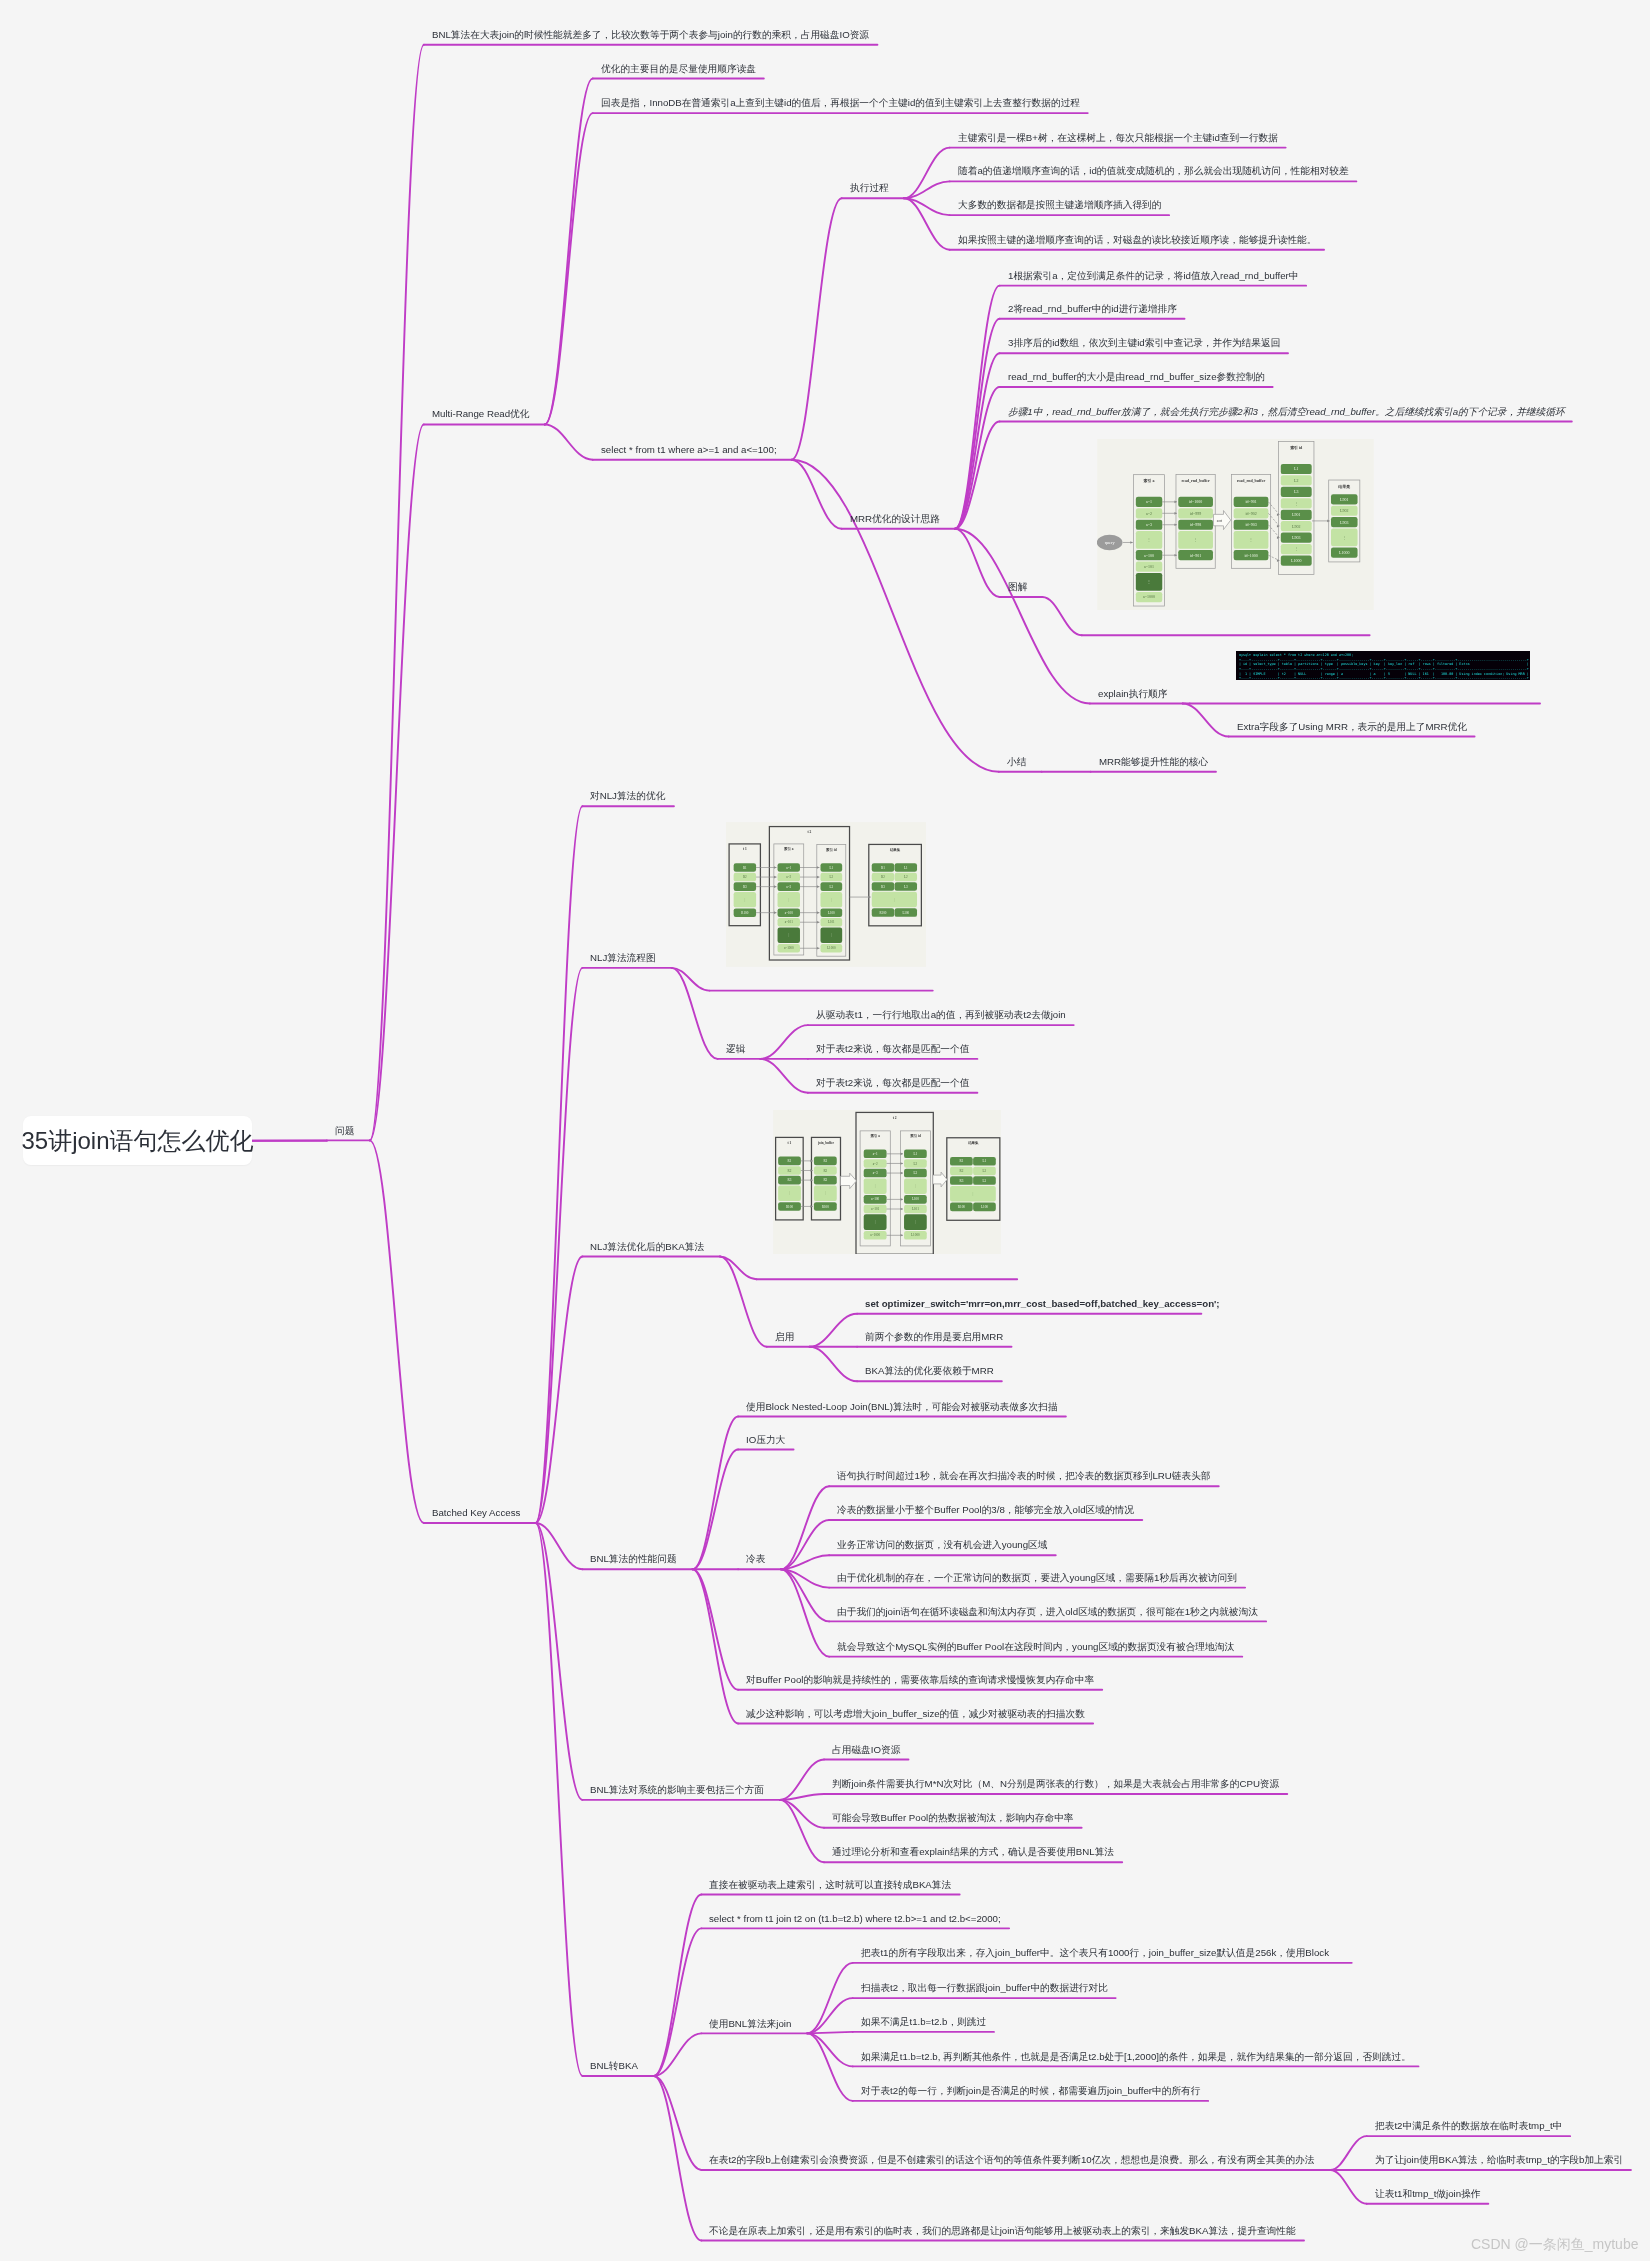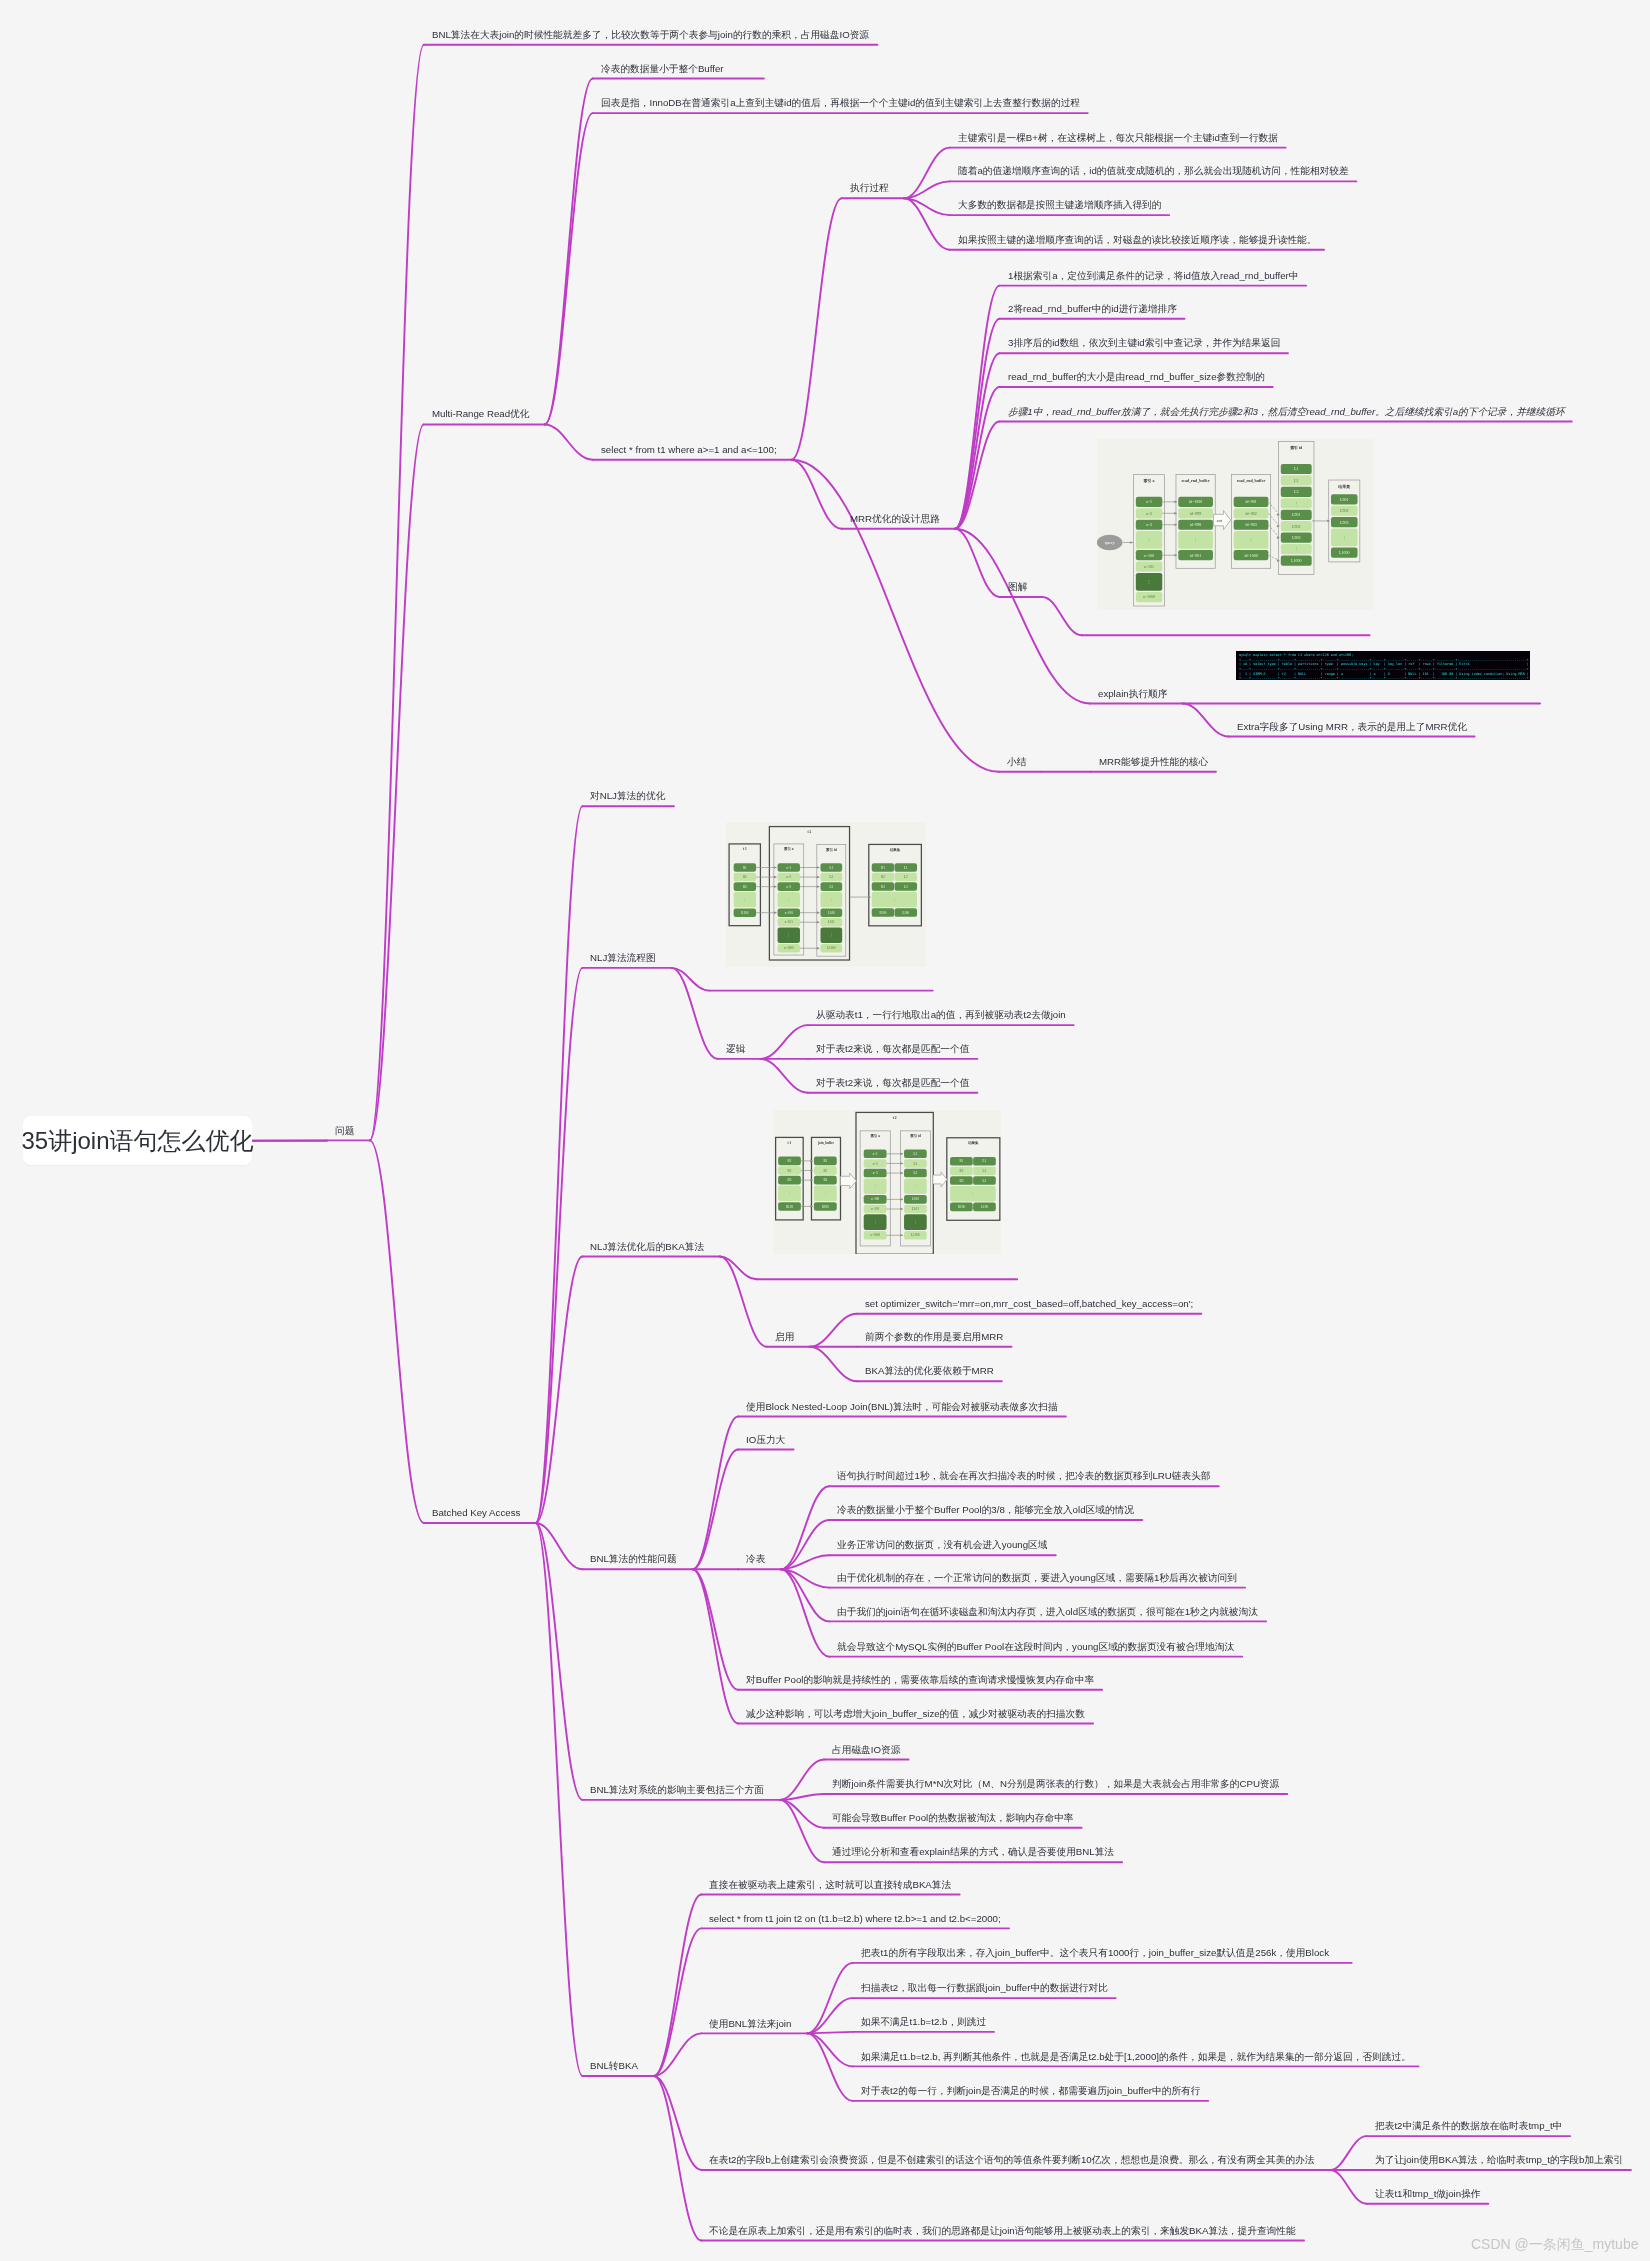--- a/index.html
+++ b/index.html
@@ -471,21 +471,21 @@
 +----+-------------+-------+------------+-------+---------------+------+---------+------+------+----------+----------------------------------+
 |  1 | SIMPLE      | t2    | NULL       | range | a             | a    | 5       | NULL | 161  |   100.00 | Using index condition; Using MRR |
 +----+-------------+-------+------------+-------+---------------+------+---------+------+------+----------+----------------------------------+</pre>
     </div>
     <div class="rootnode" style="left: 23px; top: 1116px; width: 229px; height: 49px;">
       <span>35讲join语句怎么优化</span>
     </div>
     <div class="node" style="left: 335px; top: 1141px;"><span>问题</span></div>
     <div class="node" style="left: 432px; top: 45px;"><span>BNL算法在大表join的时候性能就差多了，比较次数等于两个表参与join的行数的乘积，占用磁盘IO资源</span></div>
     <div class="node" style="left: 432px; top: 424px;"><span>Multi-Range Read优化</span></div>
-    <div class="node" style="left: 601px; top: 79px;"><span>冷表的数据量小于整个Buffer</span></div>
+    <div class="node" style="left: 601px; top: 79px;"><span>优化的主要目的是尽量使用顺序读盘</span></div>
     <div class="node" style="left: 601px; top: 113px;"><span>回表是指，InnoDB在普通索引a上查到主键id的值后，再根据一个个主键id的值到主键索引上去查整行数据的过程</span></div>
     <div class="node" style="left: 601px; top: 460px;"><span>select * from t1 where a&gt;=1 and a&lt;=100;</span></div>
     <div class="node" style="left: 850px; top: 198px;"><span>执行过程</span></div>
     <div class="node" style="left: 958px; top: 148px;"><span>主键索引是一棵B+树，在这棵树上，每次只能根据一个主键id查到一行数据</span></div>
     <div class="node" style="left: 958px; top: 181px;"><span>随着a的值递增顺序查询的话，id的值就变成随机的，那么就会出现随机访问，性能相对较差</span></div>
     <div class="node" style="left: 958px; top: 215px;"><span>大多数的数据都是按照主键递增顺序插入得到的</span></div>
     <div class="node" style="left: 958px; top: 250px;"><span>如果按照主键的递增顺序查询的话，对磁盘的读比较接近顺序读，能够提升读性能。</span></div>
     <div class="node" style="left: 850px; top: 529px;"><span>MRR优化的设计思路</span></div>
     <div class="node" style="left: 1008px; top: 286px;"><span>1根据索引a，定位到满足条件的记录，将id值放入read_rnd_buffer中</span></div>
     <div class="node" style="left: 1008px; top: 319px;"><span>2将read_rnd_buffer中的id进行递增排序</span></div>
@@ -499,21 +499,21 @@
     <div class="node" style="left: 1099px; top: 772px;"><span>MRR能够提升性能的核心</span></div>
     <div class="node" style="left: 432px; top: 1523px;"><span>Batched Key Access</span></div>
     <div class="node" style="left: 590px; top: 806px;"><span>对NLJ算法的优化</span></div>
     <div class="node" style="left: 590px; top: 968px;"><span>NLJ算法流程图</span></div>
     <div class="node" style="left: 726px; top: 1059px;"><span>逻辑</span></div>
     <div class="node" style="left: 816px; top: 1025px;"><span>从驱动表t1，一行行地取出a的值，再到被驱动表t2去做join</span></div>
     <div class="node" style="left: 816px; top: 1059px;"><span>对于表t2来说，每次都是匹配一个值</span></div>
     <div class="node" style="left: 816px; top: 1093px;"><span>对于表t2来说，每次都是匹配一个值</span></div>
     <div class="node" style="left: 590px; top: 1257px;"><span>NLJ算法优化后的BKA算法</span></div>
     <div class="node" style="left: 775px; top: 1347px;"><span>启用</span></div>
-    <div class="node" style="left: 865px; top: 1314px;"><span>set optimizer_switch='mrr=on,mrr_cost_based=off,batched_key_access=on';</span></div>
+    <div class="node" style="left: 865px; top: 1314px; font-weight: bold;"><span>set optimizer_switch='mrr=on,mrr_cost_based=off,batched_key_access=on';</span></div>
     <div class="node" style="left: 865px; top: 1347px;"><span>前两个参数的作用是要启用MRR</span></div>
     <div class="node" style="left: 865px; top: 1381px;"><span>BKA算法的优化要依赖于MRR</span></div>
     <div class="node" style="left: 590px; top: 1569px;"><span>BNL算法的性能问题</span></div>
     <div class="node" style="left: 746px; top: 1417px;"><span>使用Block Nested-Loop Join(BNL)算法时，可能会对被驱动表做多次扫描</span></div>
     <div class="node" style="left: 746px; top: 1450px;"><span>IO压力大</span></div>
     <div class="node" style="left: 746px; top: 1569px;"><span>冷表</span></div>
     <div class="node" style="left: 837px; top: 1486px;"><span>语句执行时间超过1秒，就会在再次扫描冷表的时候，把冷表的数据页移到LRU链表头部</span></div>
     <div class="node" style="left: 837px; top: 1520px;"><span>冷表的数据量小于整个Buffer Pool的3/8，能够完全放入old区域的情况</span></div>
     <div class="node" style="left: 837px; top: 1555px;"><span>业务正常访问的数据页，没有机会进入young区域</span></div>
     <div class="node" style="left: 837px; top: 1588px;"><span>由于优化机制的存在，一个正常访问的数据页，要进入young区域，需要隔1秒后再次被访问到</span></div>

